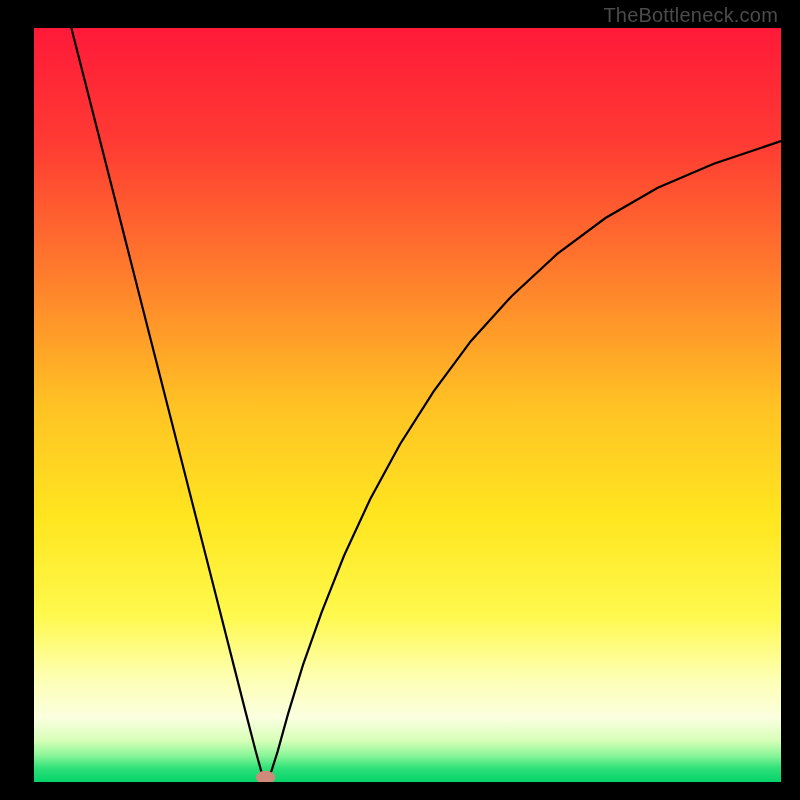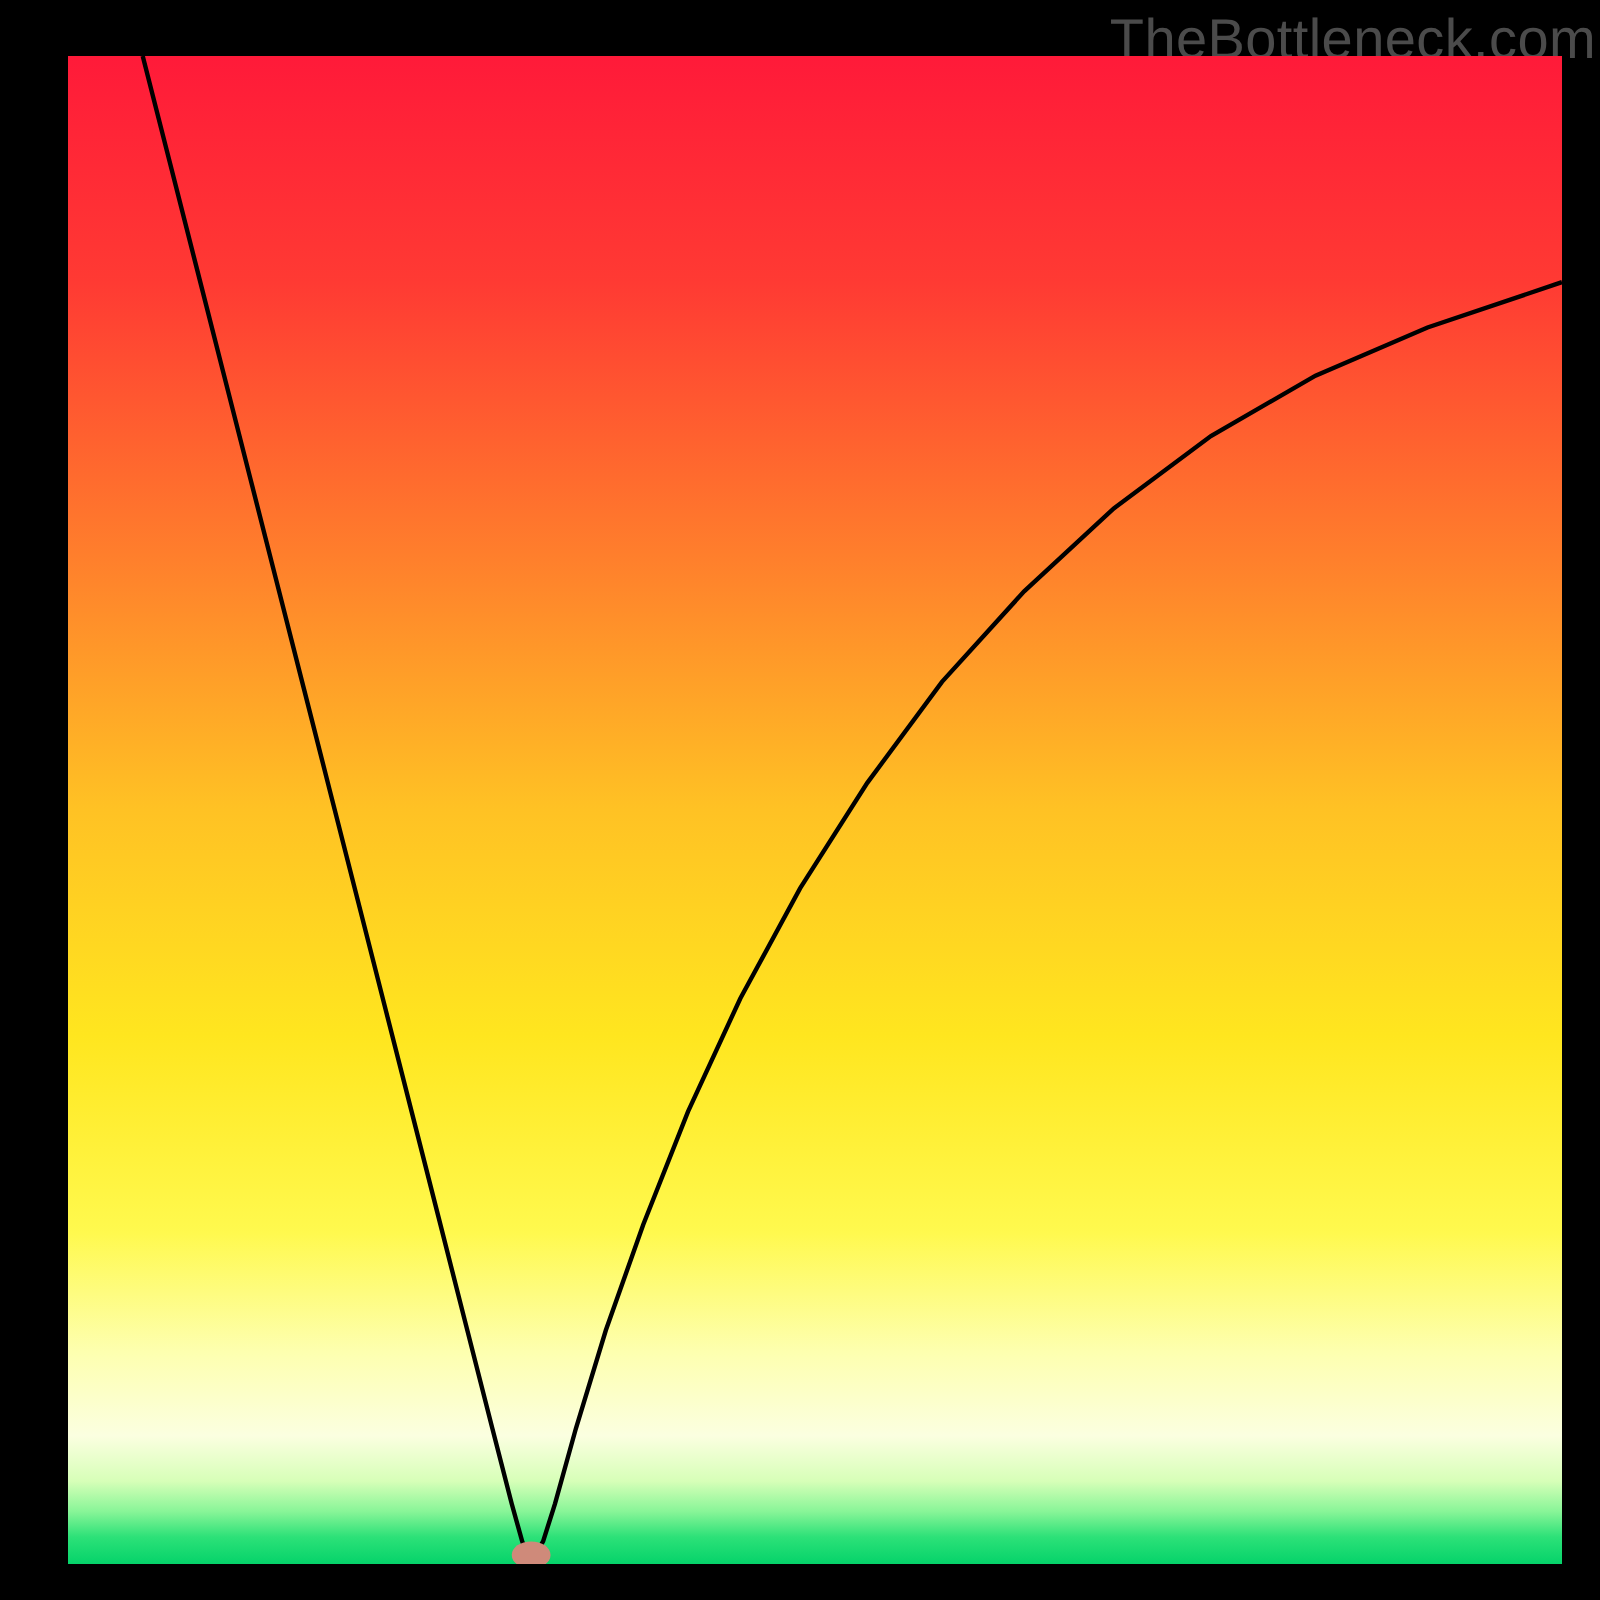--- a/index.html
+++ b/index.html
@@ -22,23 +22,23 @@
   .plot {
     position: absolute;
     left: 0;
     top: 0;
     width: 747px;
     height: 754px;
   }
   .watermark {
     position: absolute;
     top: 4px;
-    right: 2px;
+    right: 22px;
     color: #4b4b4b;
-    font-size: 28px;
+    font-size: 20px;
     font-weight: 500;
     letter-spacing: 0.2px;
     user-select: none;
   }
 </style>
 </head>
 <body>
 
 <div class="watermark">TheBottleneck.com</div>
 

